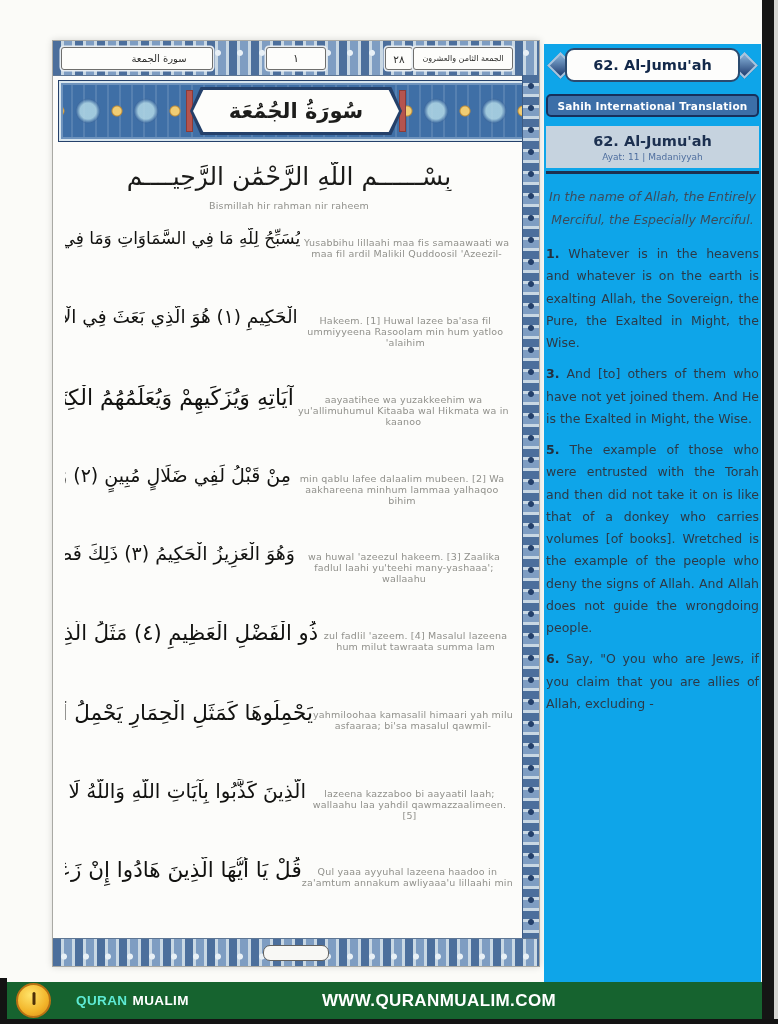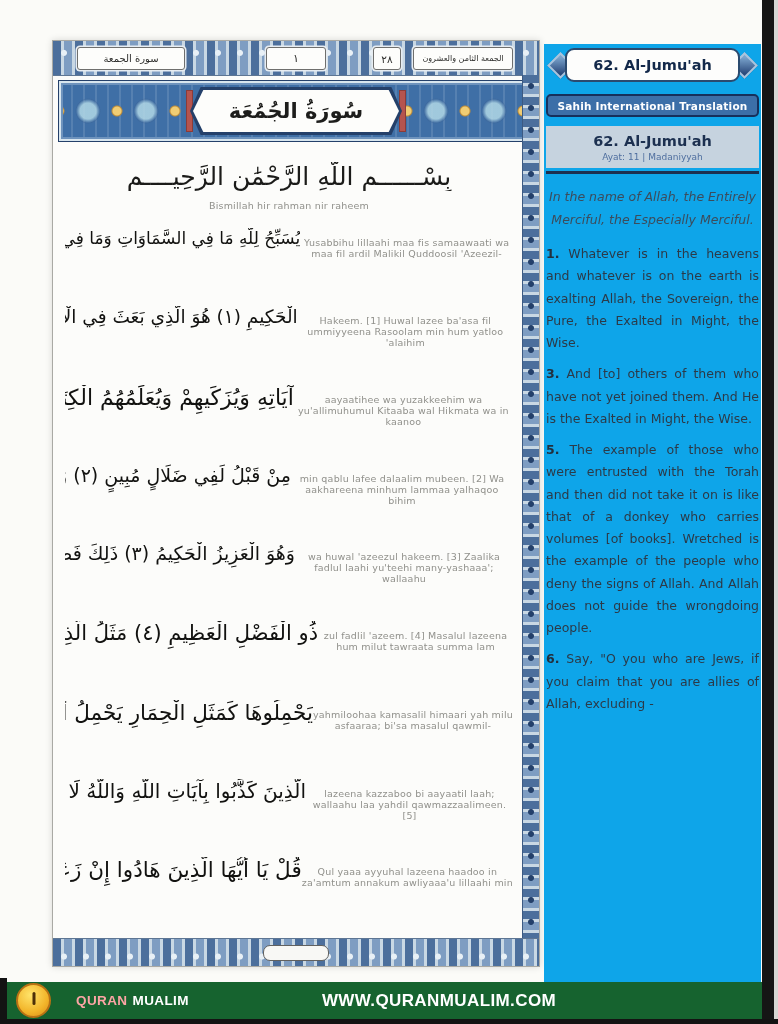--- a/index.html
+++ b/index.html
@@ -22,23 +22,23 @@
       radial-gradient(circle at 50% 35%, #e8f0f6 2.5px, rgba(0,0,0,0) 3.5px),
       repeating-linear-gradient(90deg,#4c6f9c 0 8px,#c9d8e4 8px 11px,#7e9dc2 11px 19px,#c9d8e4 19px 22px);
     background-size:22px 100%,100% 100%;
     border-bottom:1px solid #5e7693;
   }
   .cartouche{
     position:absolute;top:6px;height:21px;background:#fdfdfb;border:1px solid #6f6f6d;
     border-radius:3px;display:flex;align-items:center;justify-content:center;
     color:#2e2e2c;font-size:10px;direction:rtl;box-shadow:0 0 0 1.5px #e7edf2;
   }
-  .cartouche.surah{left:24px;width:106px;}
+  .cartouche.surah{left:8px;width:106px;padding-left:44px;}
   .cartouche.pageno{left:50%;transform:translateX(-50%);width:58px;font-size:11px;}
-  .juz-group{position:absolute;right:26px;top:6px;display:flex;gap:12px;}
+  .juz-group{position:absolute;right:26px;top:6px;display:flex;gap:0;}
   .juz-box{
     height:21px;background:#fdfdfb;border:1px solid #6f6f6d;border-radius:3px;
     display:flex;align-items:center;justify-content:center;color:#2e2e2c;
     box-shadow:0 0 0 1.5px #e7edf2;direction:rtl;
   }
   .juz-box.num{width:26px;font-size:10.5px;}
   .juz-box.name{width:98px;font-size:8px;}
 
   .title-banner{
     position:absolute;top:39px;left:5px;right:5px;height:60px;
@@ -142,21 +142,21 @@
     position:absolute;left:16px;top:1px;width:35px;height:35px;border-radius:50%;
     background:radial-gradient(circle at 40% 32%,#ffe46a,#f2b52a 60%,#d98a18);
     border:2px solid #b87114;box-sizing:border-box;
   }
   .logo::after{
     content:"";position:absolute;left:50%;top:7px;width:3px;height:13px;
     background:#4d3008;transform:translateX(-50%);border-radius:2px;
   }
   .brand{position:absolute;left:76px;top:0;height:37px;display:flex;align-items:center;
     font-weight:bold;font-size:13.5px;letter-spacing:.4px;font-family:"Liberation Sans",sans-serif;}
-  .brand .b1{color:#fca5a5;}
+  .brand .b1{color:#5eead4;}
   .brand .b2{color:#fff;margin-left:5px;}
   .website{
     position:absolute;left:100px;right:0;top:0;height:37px;
     display:flex;align-items:center;justify-content:center;
     color:#fff;font-weight:bold;font-size:17px;letter-spacing:.4px;
     font-family:"Liberation Sans",sans-serif;
   }
 
   
   .edge-right{position:absolute;left:762px;top:0;width:12px;height:1024px;background:#151515;}

